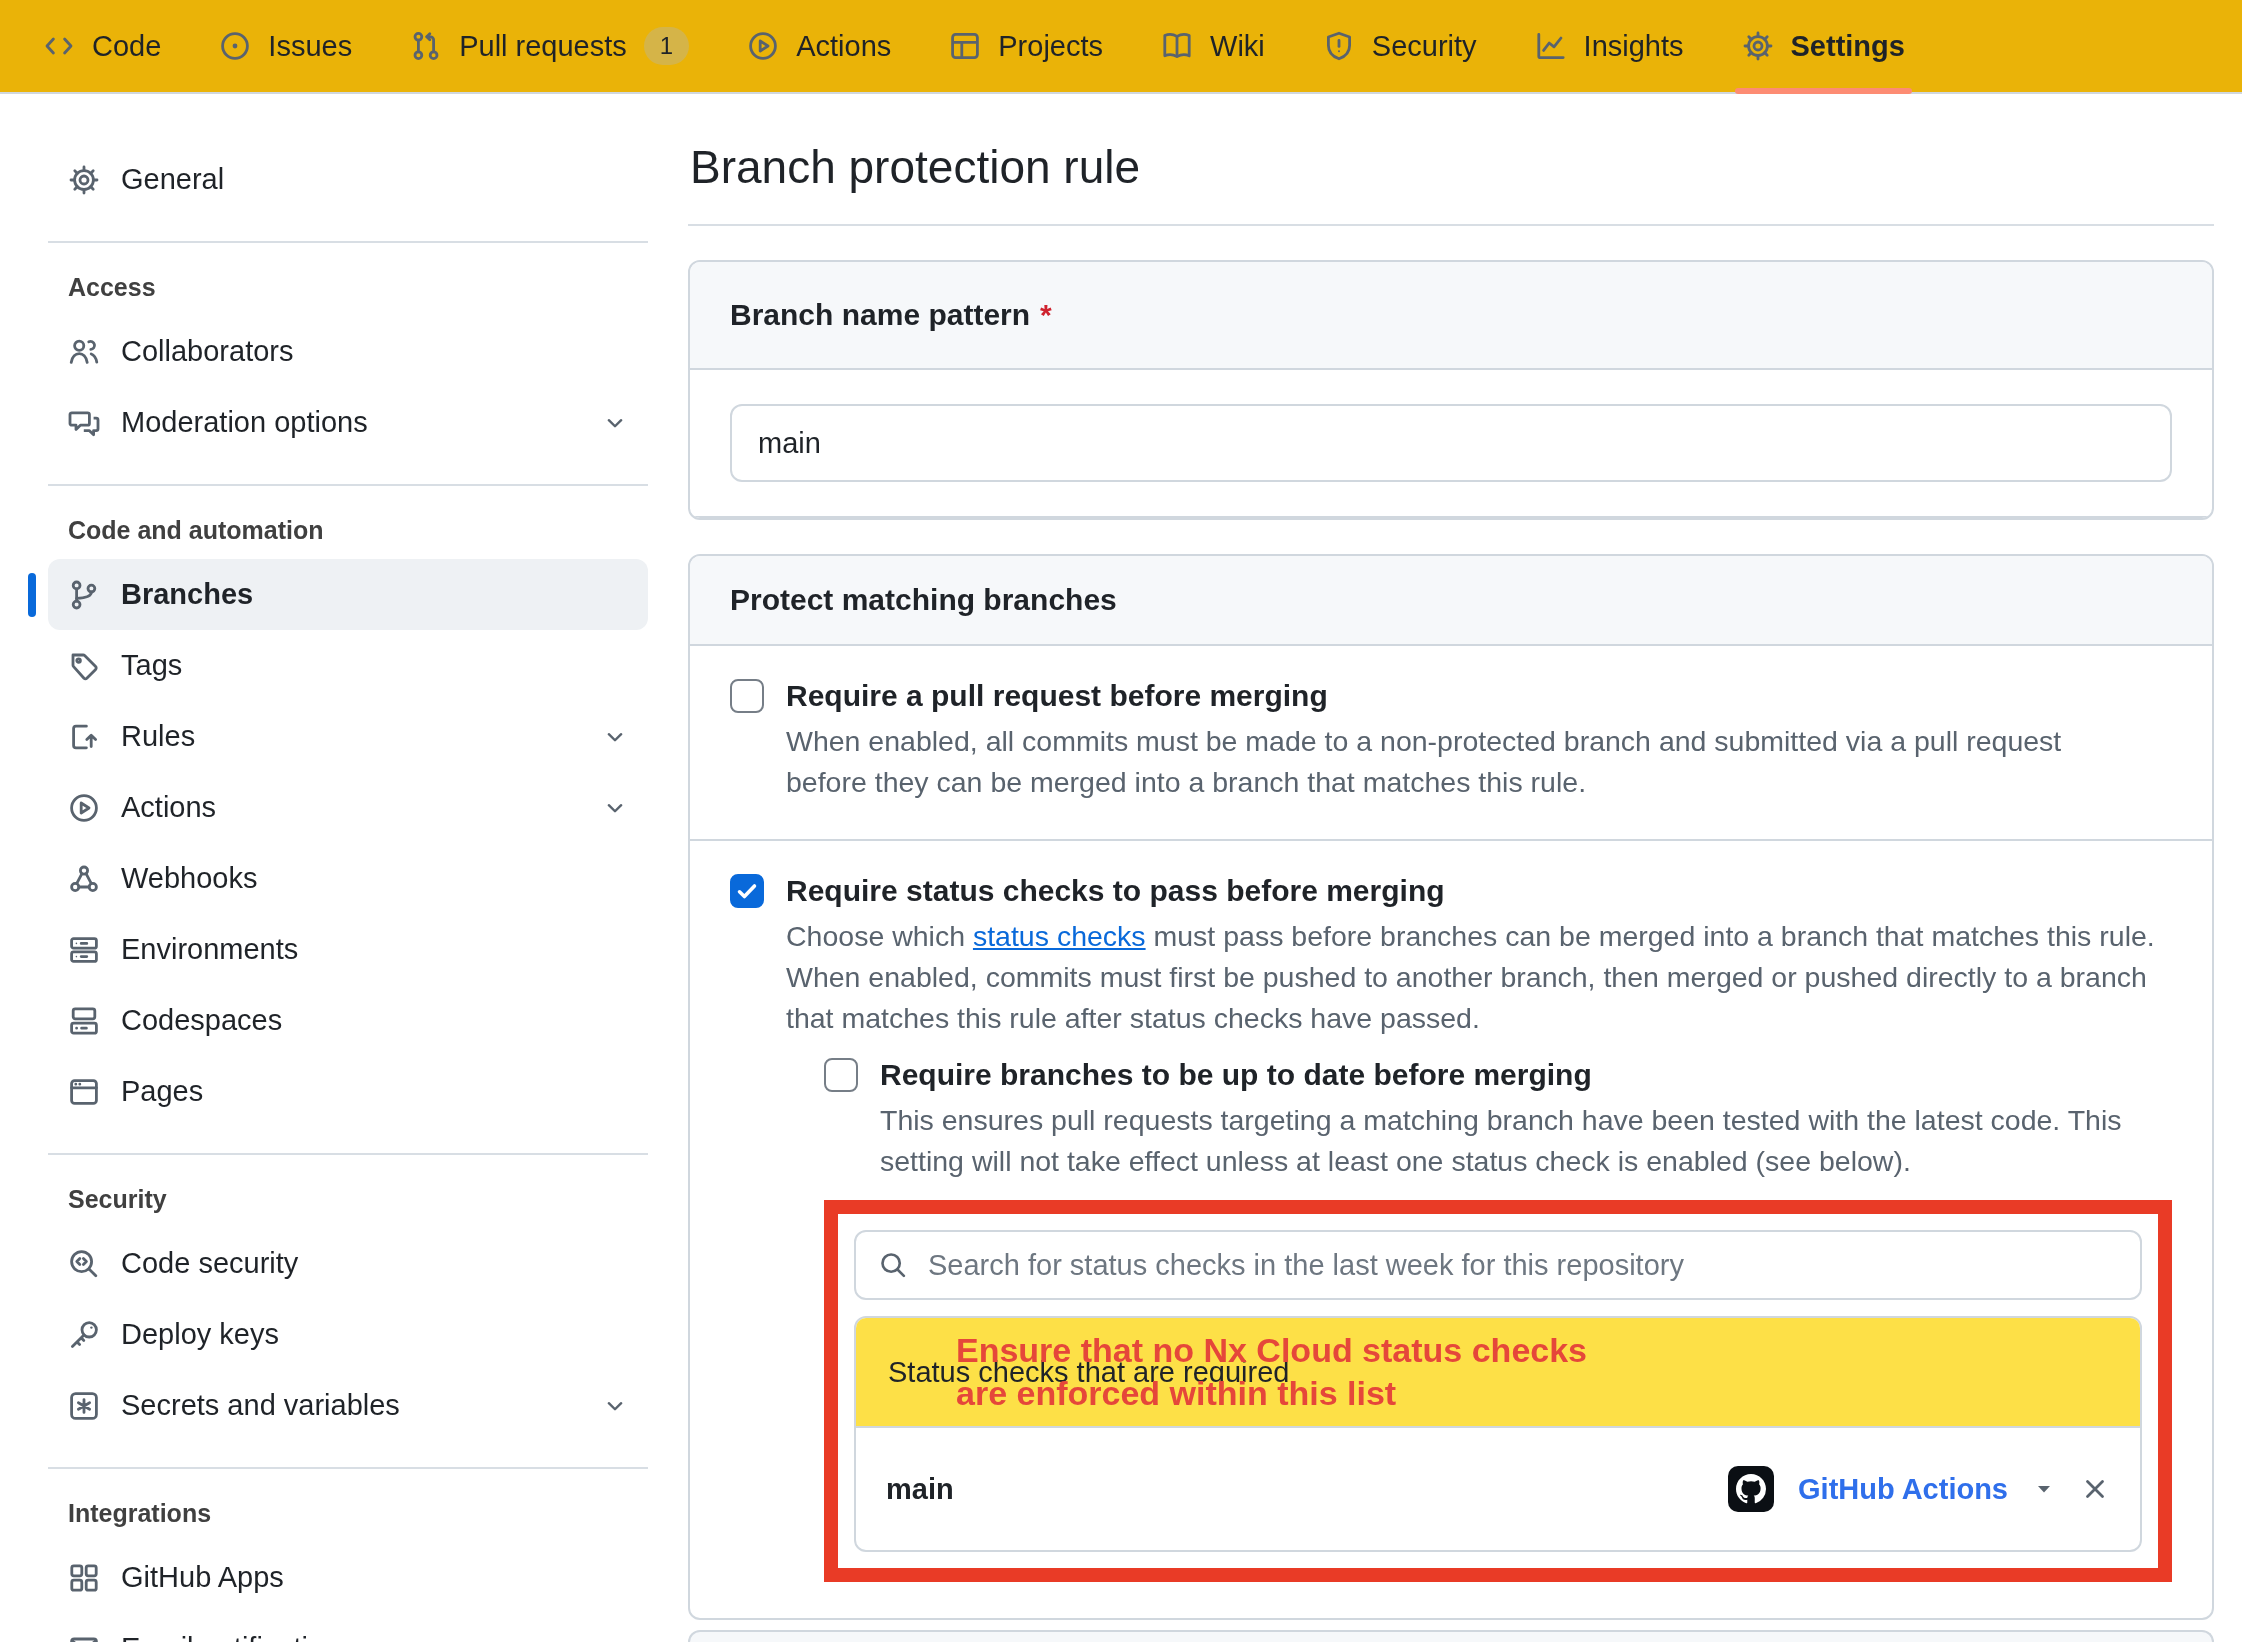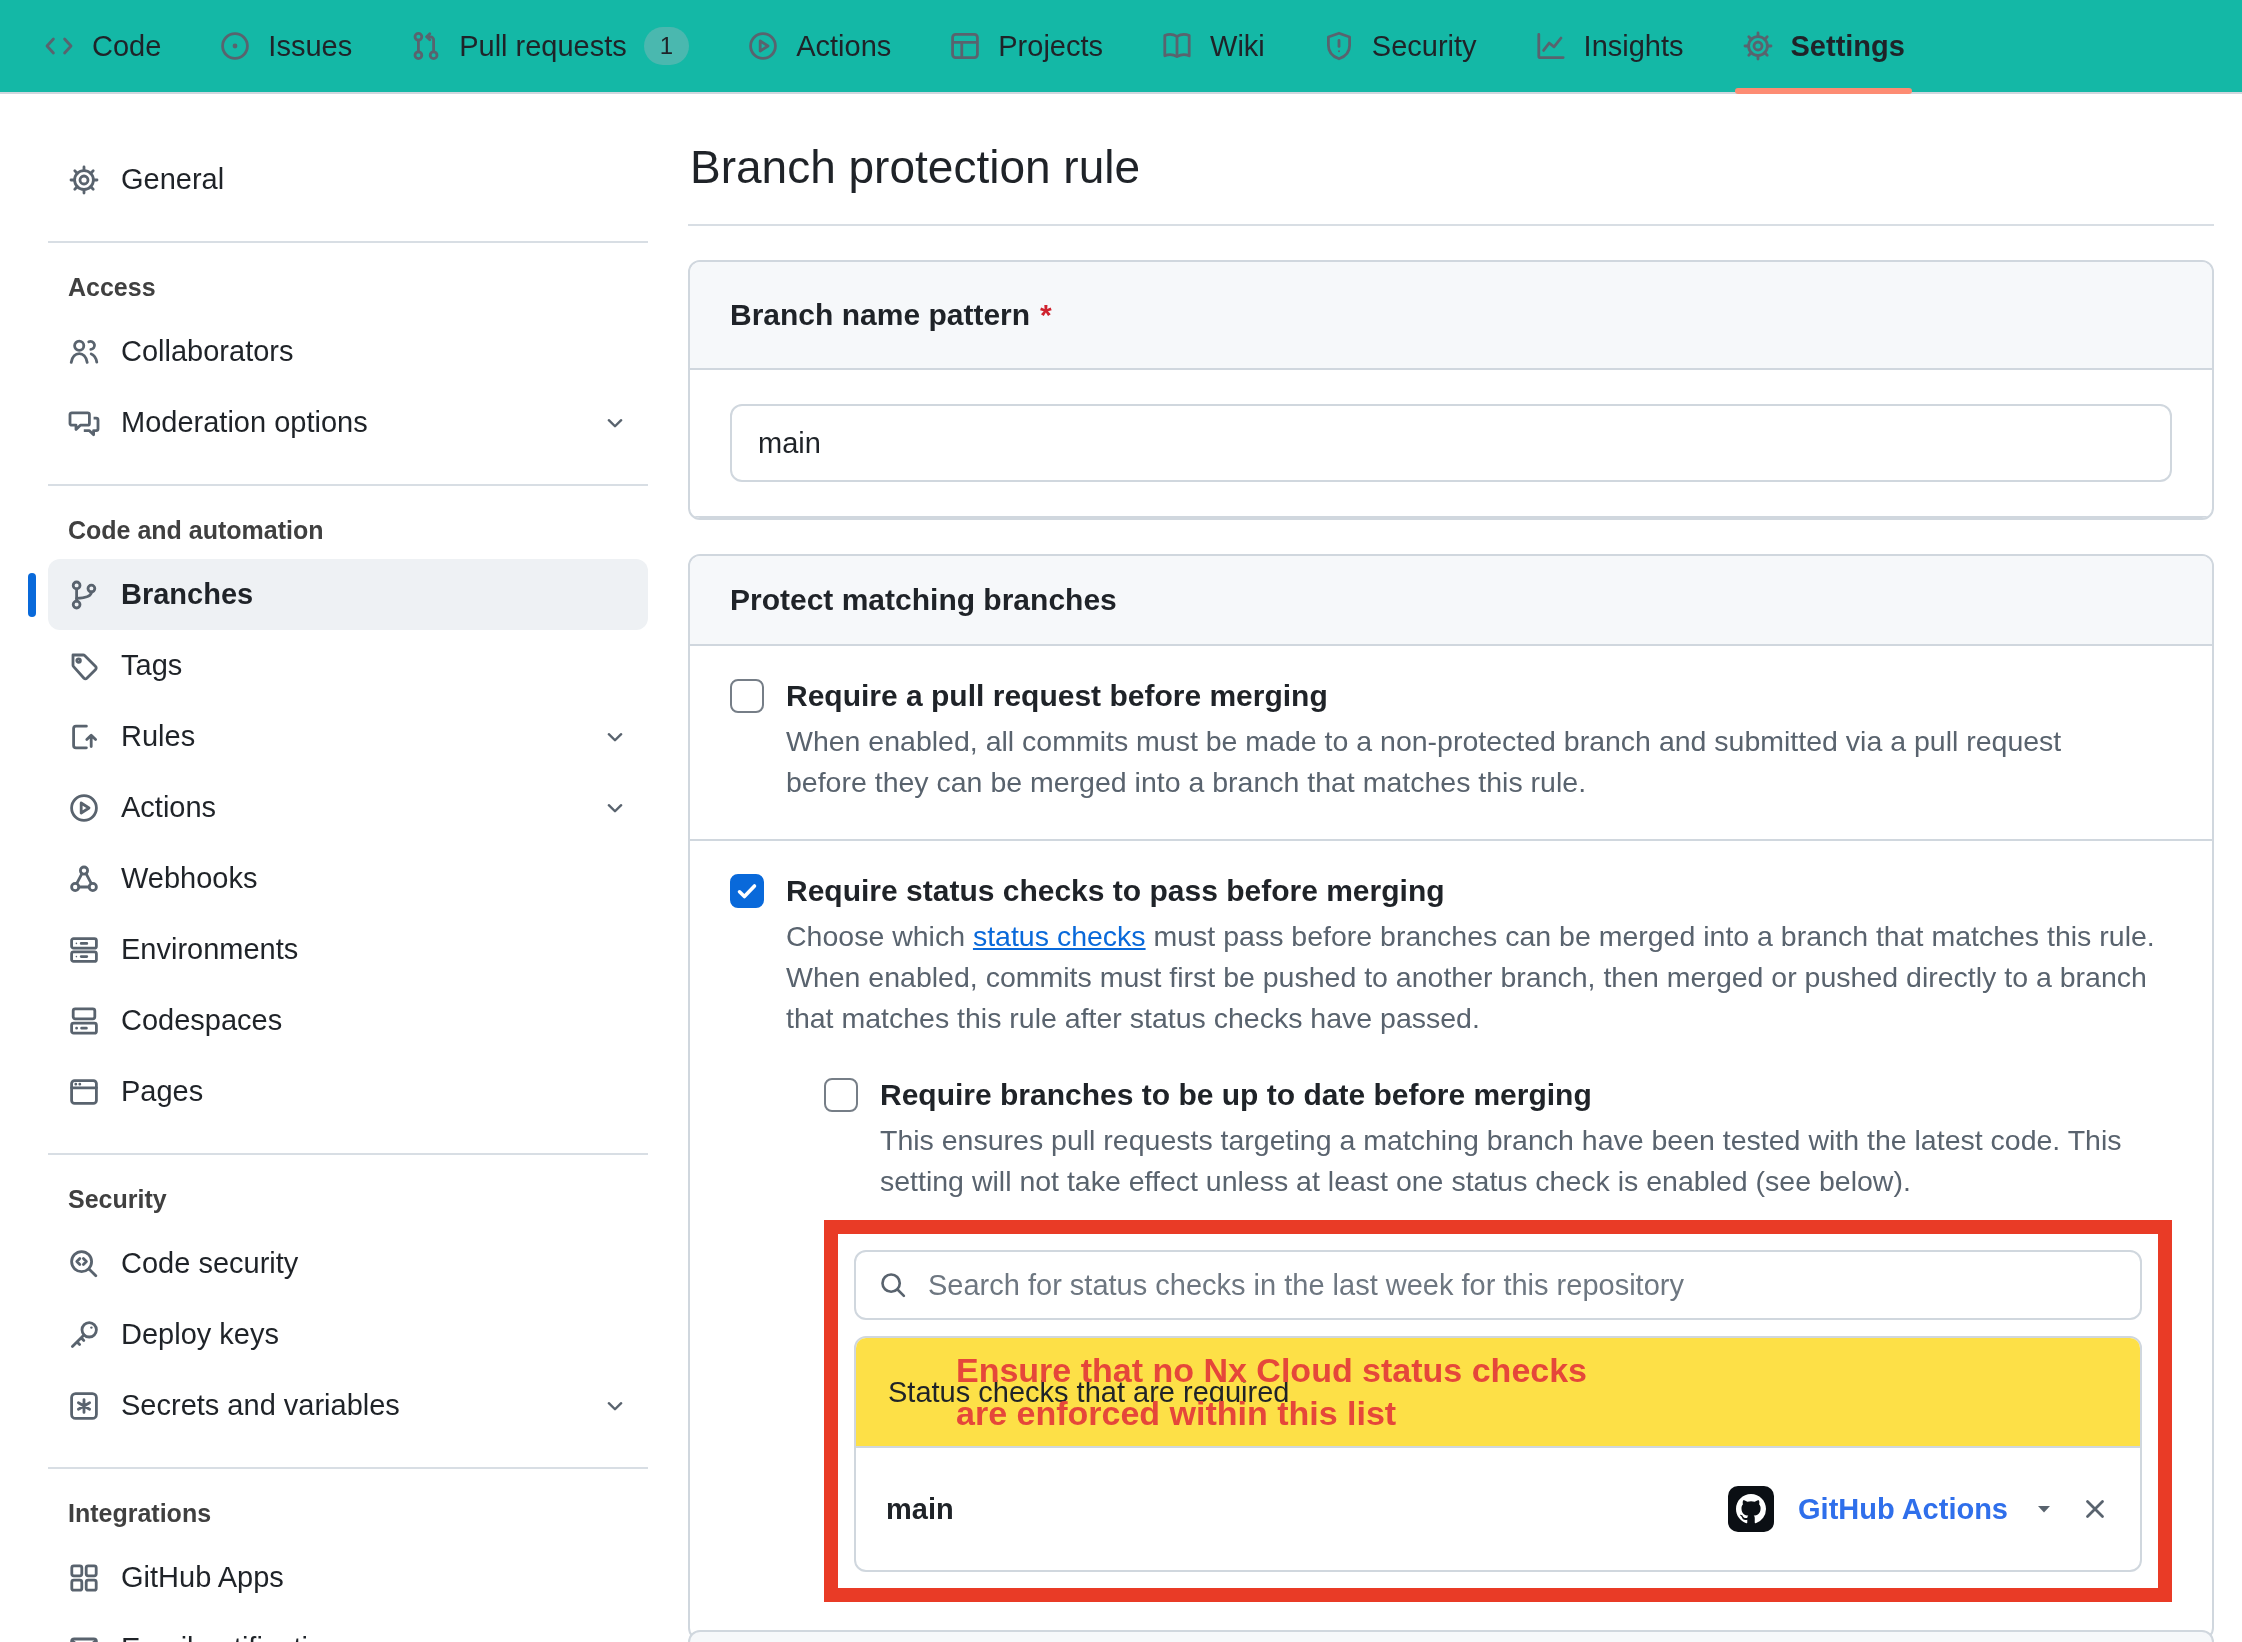--- a/index.html
+++ b/index.html
@@ -6,21 +6,21 @@
   body{
     width:2242px;height:1642px;overflow:hidden;position:relative;
     background:#ffffff;color:#1f2328;
     font-family:"Liberation Sans",sans-serif;
   }
   svg{display:block;}
   .ic{display:flex;align-items:center;justify-content:center;color:#59636e;flex:none;}
 
   
   .topnav{
-    height:94px;background:#14b8a6;border-bottom:2px solid #d0d7de;
+    height:94px;background:#eab308;border-bottom:2px solid #d0d7de;
     display:flex;align-items:stretch;padding:0 14px;box-sizing:border-box;
   }
   .nav-item{
     position:relative;display:flex;align-items:center;gap:17px;
     padding:0 29px;font-size:29px;color:#1f2328;cursor:pointer;white-space:nowrap;
   }
   .nav-item.active{font-weight:700;}
   .nav-item.active::after{
     content:"";position:absolute;left:22px;right:22px;bottom:-2px;height:6px;
     border-radius:6px;background:#fd8c73;
@@ -74,21 +74,21 @@
     background:#fff;margin-top:3px;display:flex;align-items:center;justify-content:center;cursor:pointer;
   }
   .cbx.checked{background:#0969da;border-color:#0969da;}
   .opt-title{font-size:30px;font-weight:700;line-height:40px;}
   .opt-desc{font-size:28.5px;color:#59636e;line-height:41px;margin-top:5px;}
   .w1{max-width:1340px;}
   .w2{max-width:1405px;}
   .w3{max-width:1315px;}
   .link{color:#0969da;text-decoration:underline;cursor:pointer;}
 
-  .sub-block{margin:36px 0 0 38px;}
+  .sub-block{margin:16px 0 0 38px;}
 
   .anno-box{margin:18px 0 0 38px;border:14px solid #e93b26;padding:16px;background:#fff;}
   .search-box{
     display:flex;align-items:center;gap:18px;border:2px solid #d0d7de;border-radius:12px;
     height:66px;padding:0 10px 0 22px;background:#fff;
   }
   .search-box input{
     border:none;outline:none;flex:1;font-size:29px;color:#1f2328;background:transparent;
     font-family:"Liberation Sans",sans-serif;
   }

